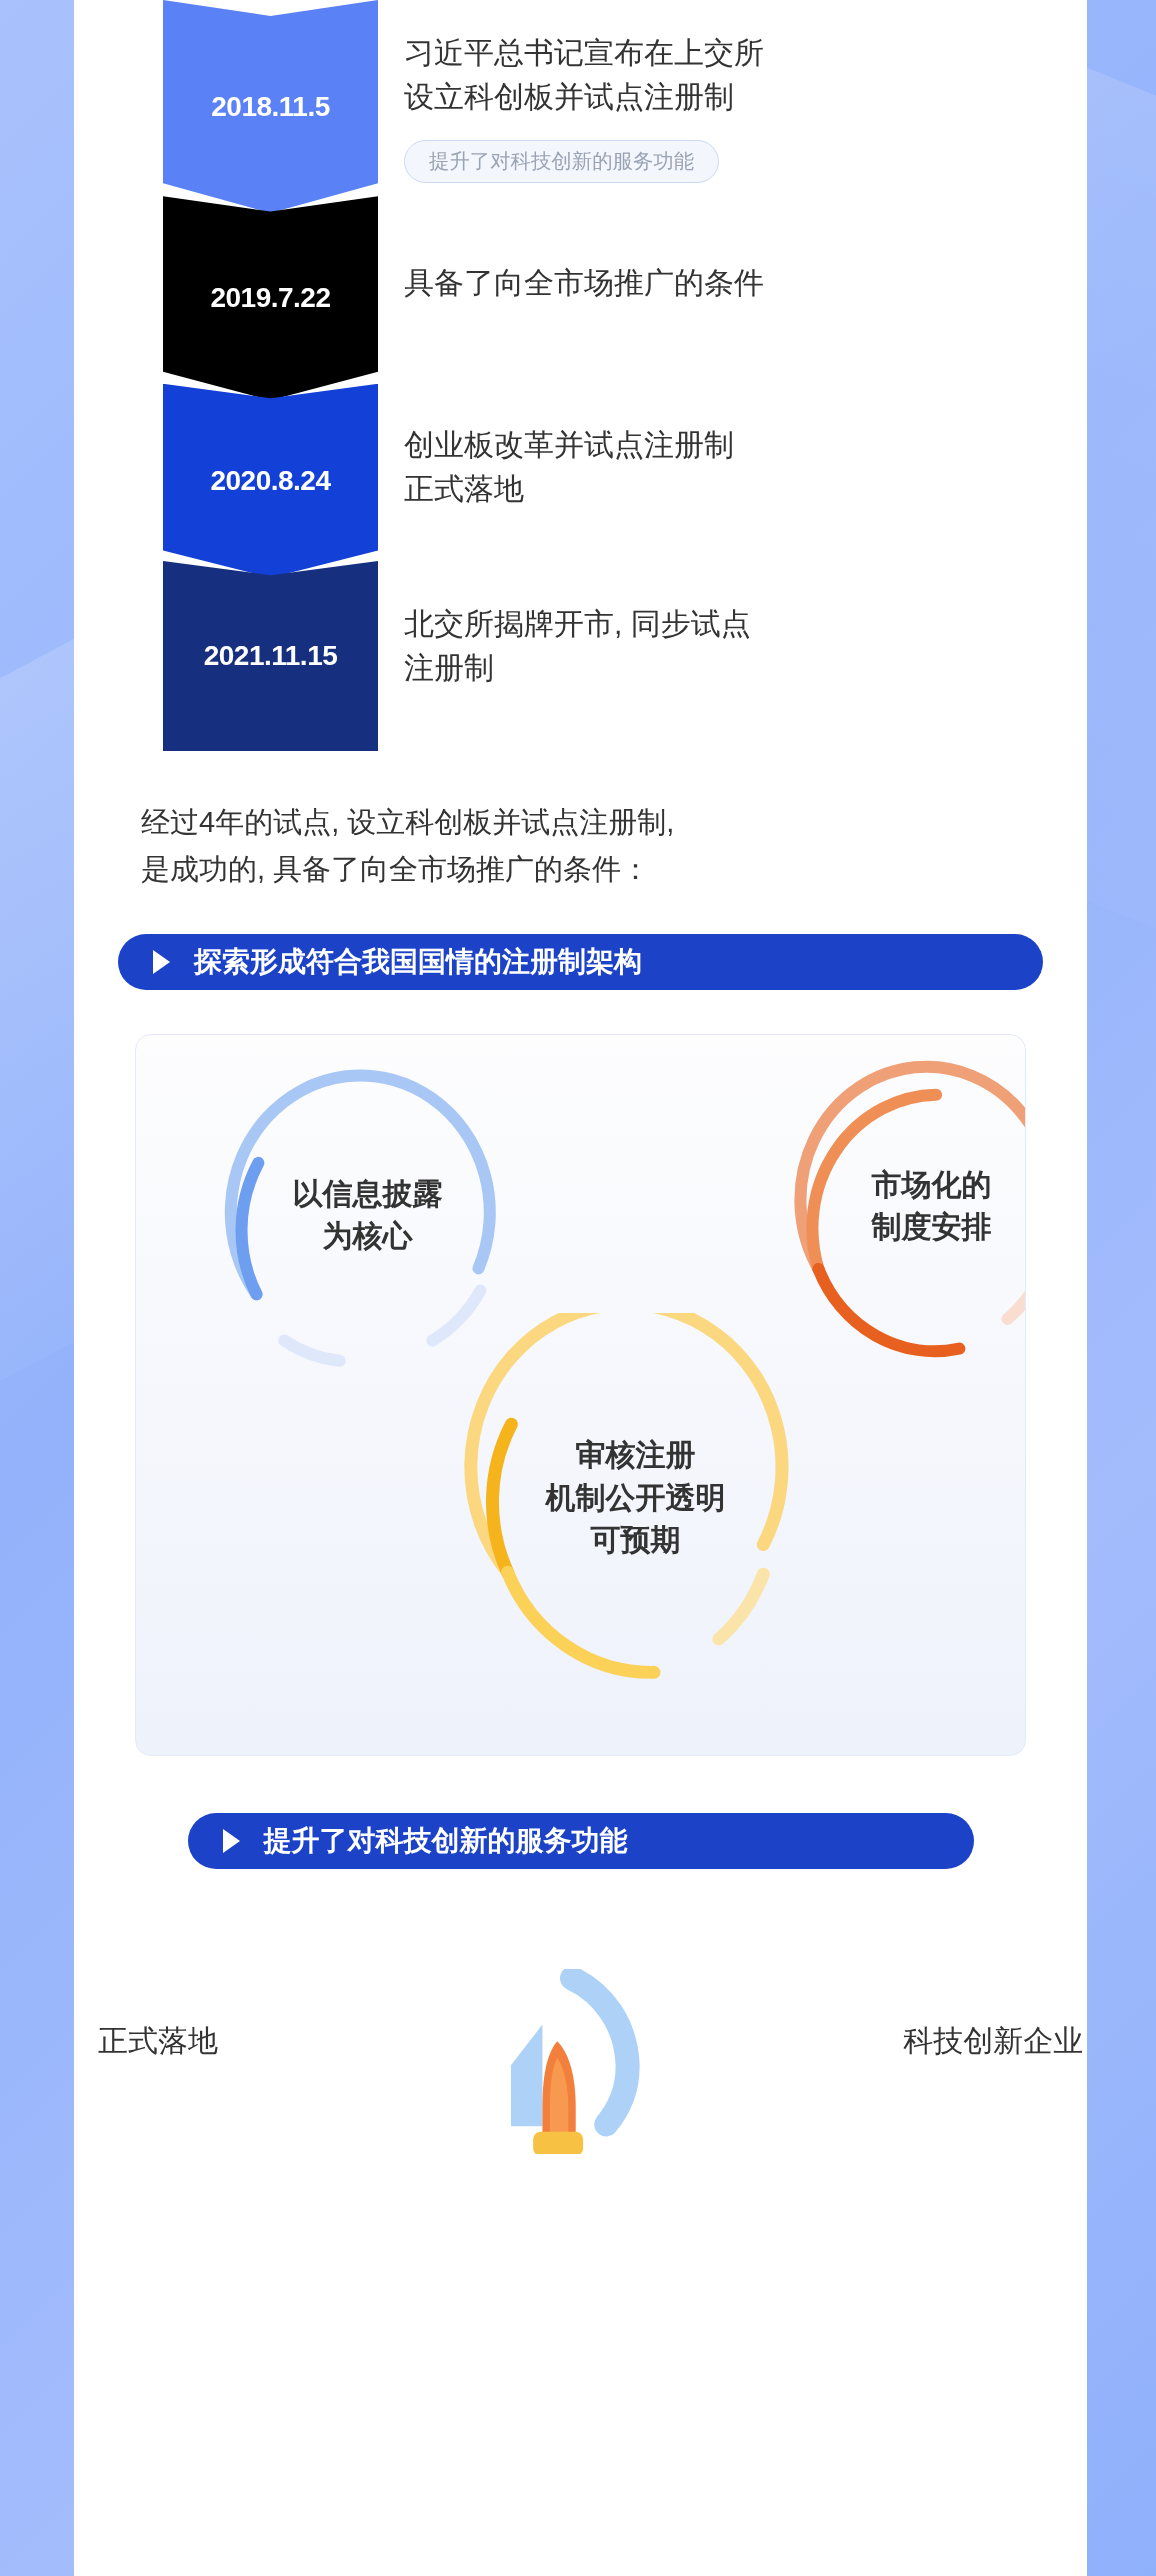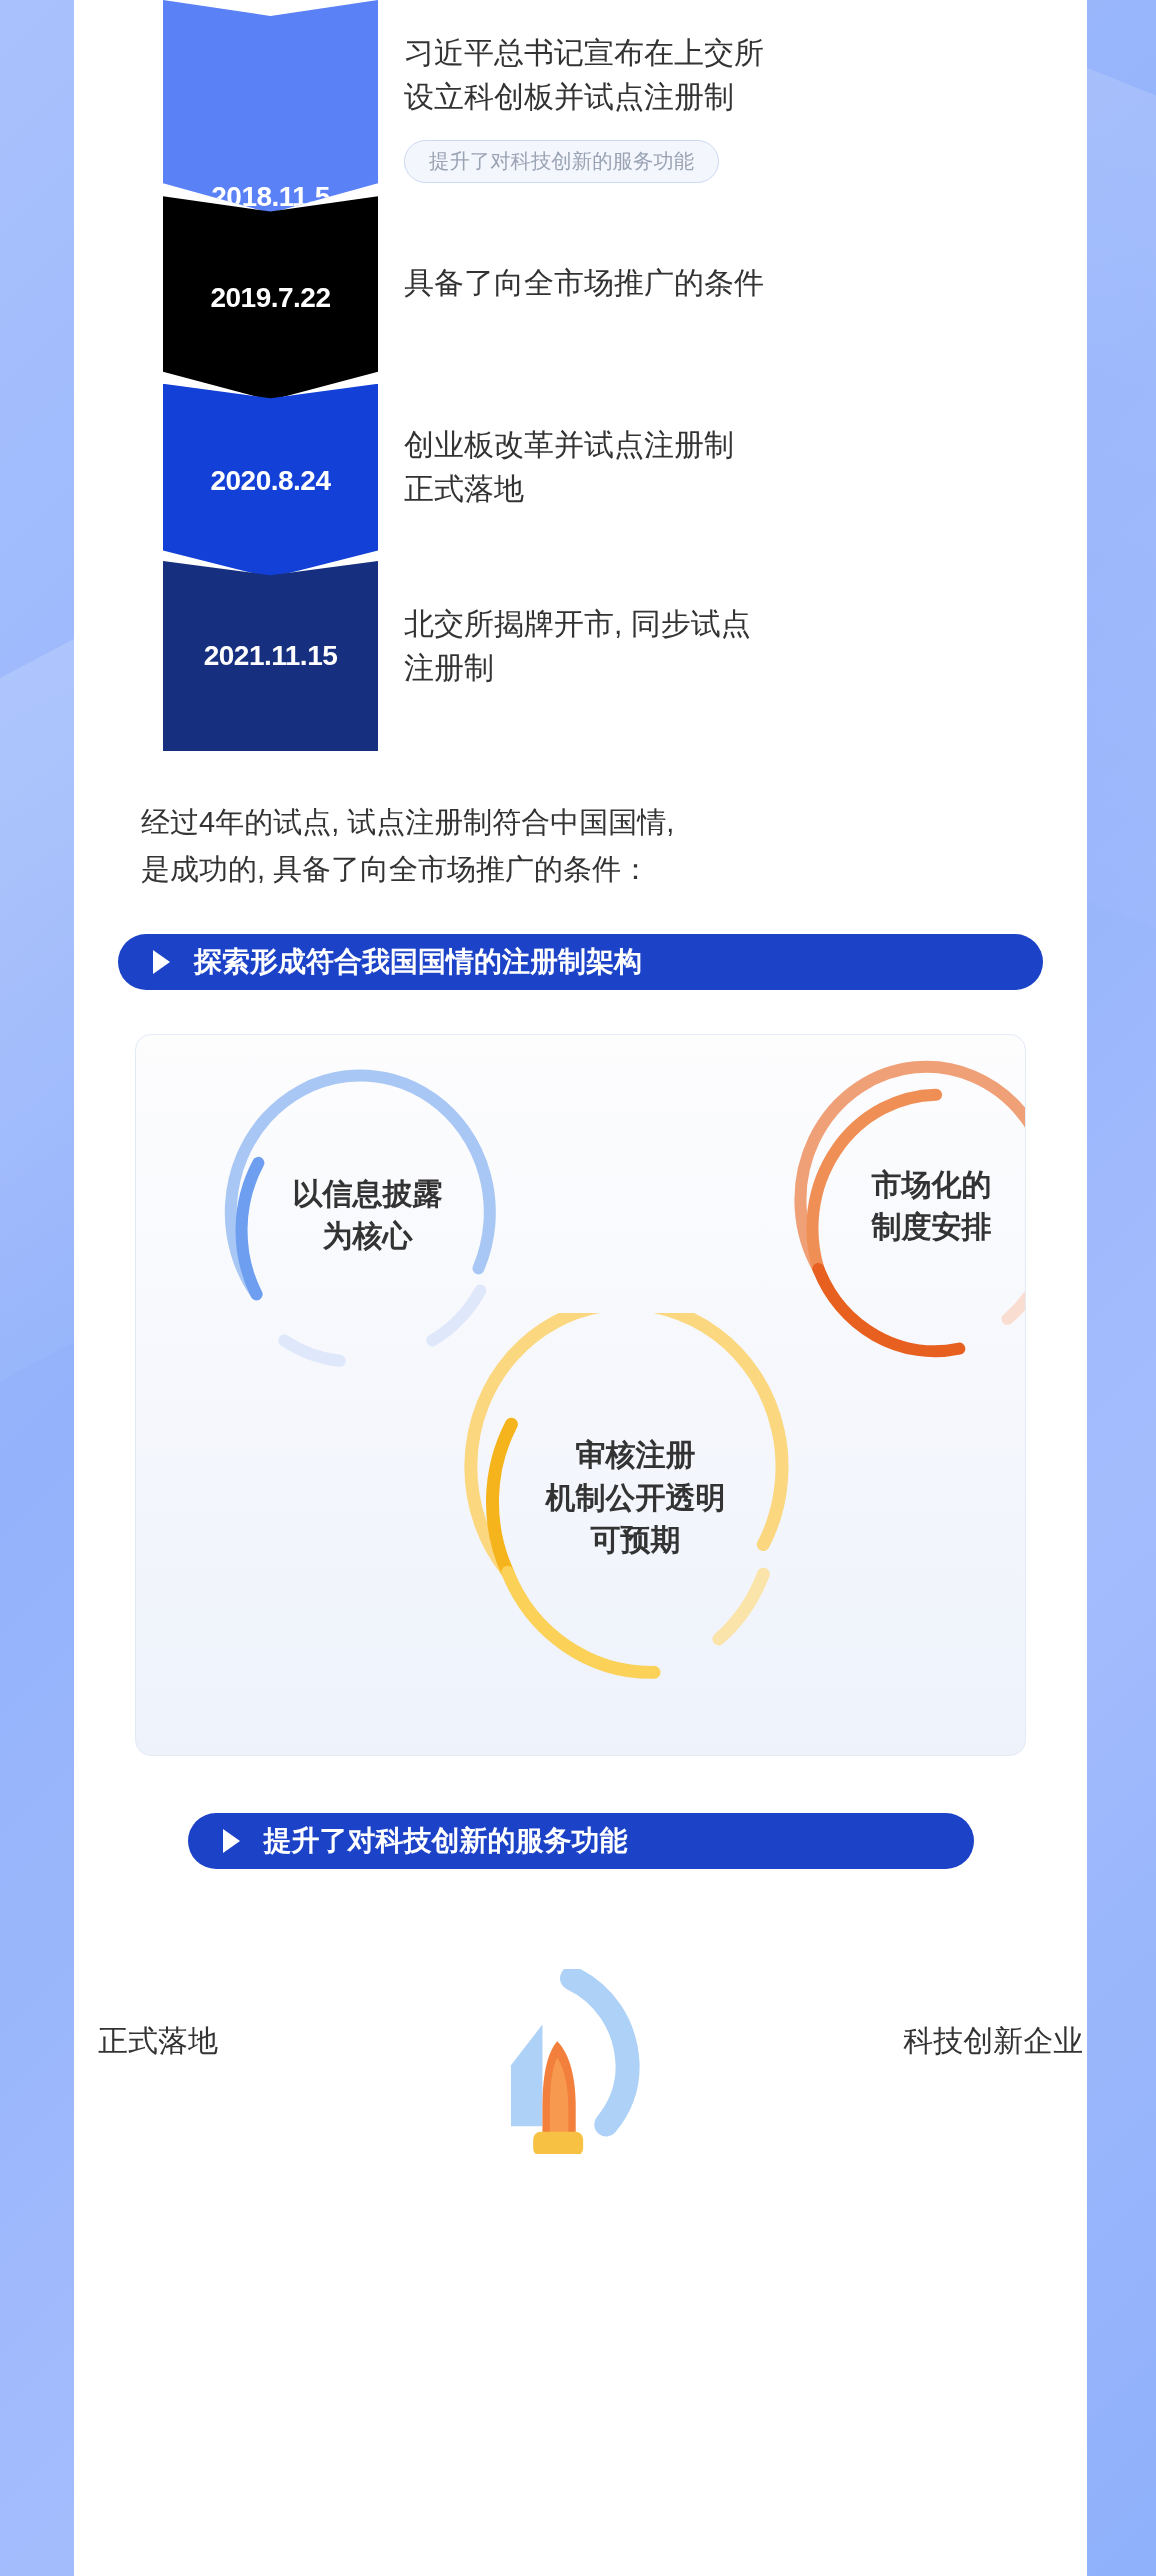--- a/index.html
+++ b/index.html
@@ -176,21 +176,21 @@
 <body>
 
 <div class="bg-band"></div>
 <div class="bg-band2"></div>
 
 <div class="page">
 
   <section class="timeline">
 
     <div class="tl-row">
-      <div class="tl-chev" style="background:#5b81f7;height:213px;margin-top:0;align-items:flex-end;">
+      <div class="tl-chev" style="background:#5b81f7;height:213px;margin-top:0;">
         <span>2018.11.5</span>
       </div>
       <div class="tl-body">
         <div class="tl-title">
           <span style="white-space:pre-line;">习近平总书记宣布在上交所
 设立科创板并试点注册制</span>
         </div>
         <div class="tl-pill">提升了对科技创新的服务功能</div>
       </div>
     </div>
@@ -225,21 +225,21 @@
       <div class="tl-body" style="padding-top:41px;">
         <div class="tl-title">
           <span style="white-space:pre-line;">北交所揭牌开市, 同步试点
 注册制</span>
         </div>
       </div>
     </div>
   </section>
 
   <div class="para">
-    <div>经过4年的试点, 试点注册制符合中国国情,</div>
+    <div>经过4年的试点, 设立科创板并试点注册制,</div>
     <div>是成功的, 具备了向全市场推广的条件：</div>
   </div>
 
   <div class="banner wide">
     <span class="tri"></span>
     <span class="btxt">探索形成符合我国国情的注册制架构</span>
   </div>
 
   <div class="circle-card">
 

